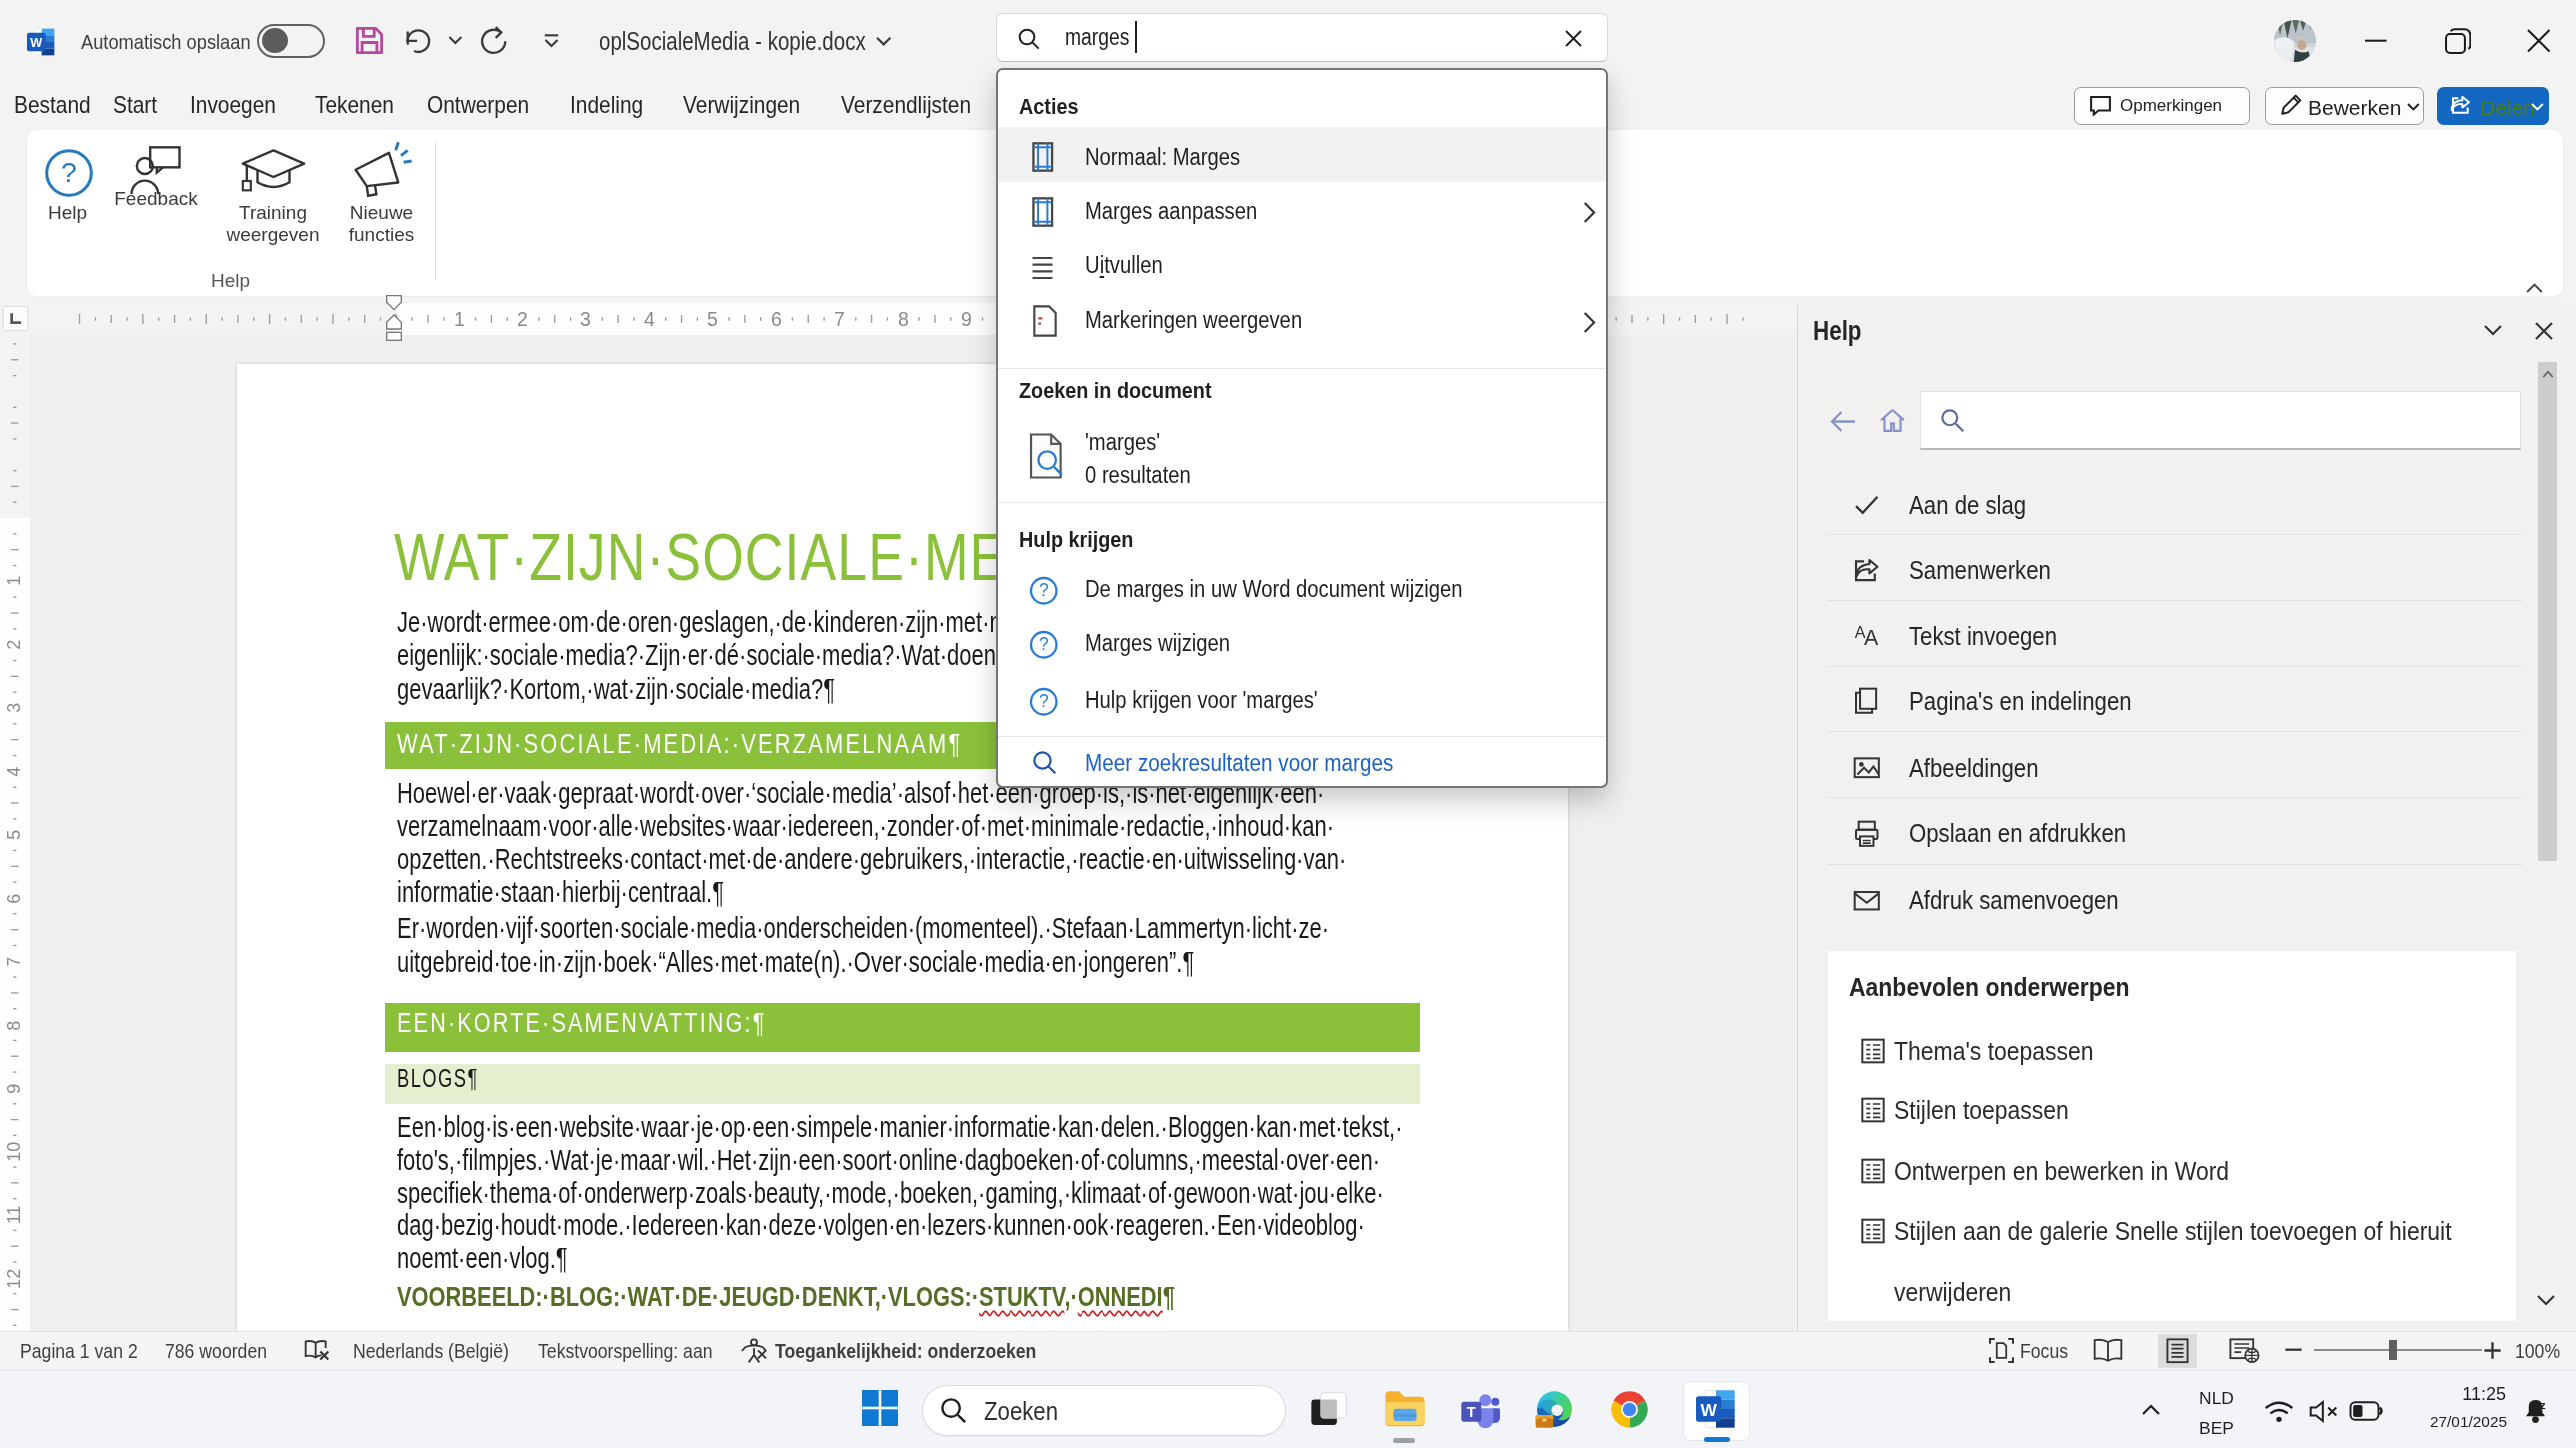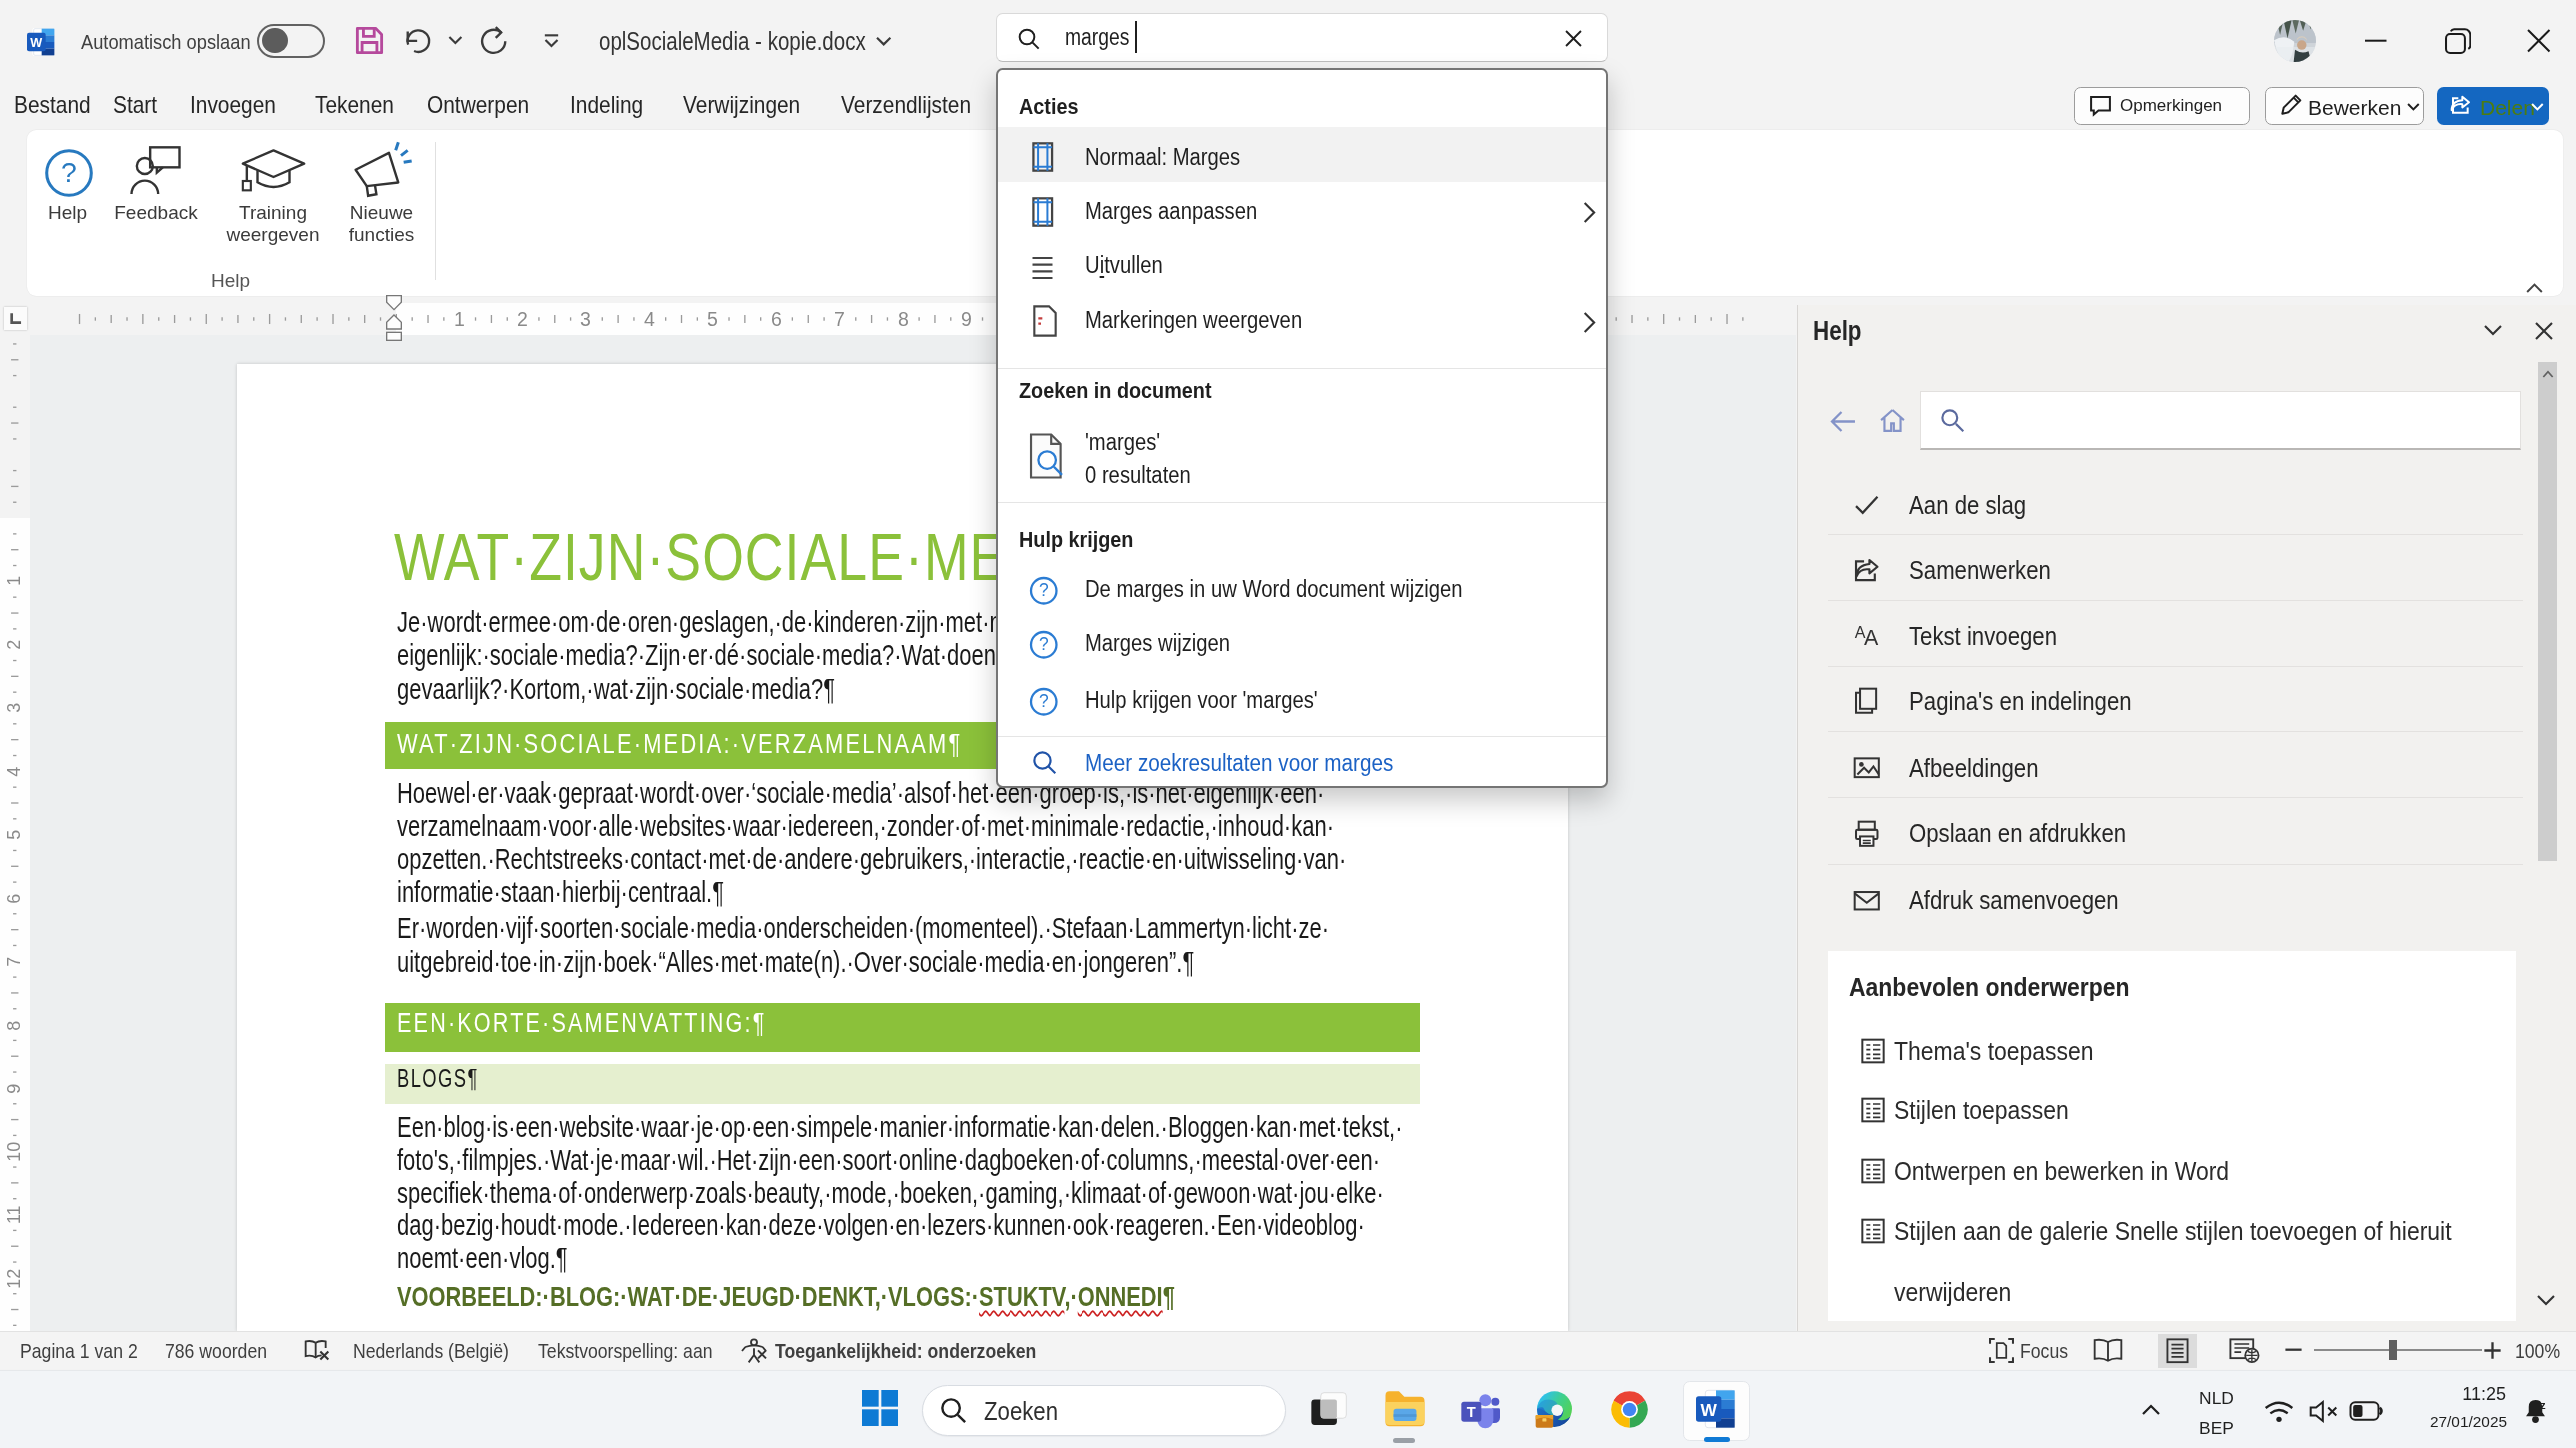--- a/index.html
+++ b/index.html
@@ -165,21 +165,21 @@
   <text x="37" y="50" font-size="42" fill="#2779bf" text-anchor="middle" font-family="Liberation Sans">?</text>
 </svg>
 <div class="abs rlabel" style="left:34px;top:202px;width:67px">Help</div>
 
 <svg class="abs" style="left:130px;top:146px" width="51" height="52" viewBox="0 0 76 78">
   <rect x="30" y="2" width="44" height="30" fill="none" stroke="#333" stroke-width="3.6"></rect>
   <path d="M40 32 v8 l9-8" fill="none" stroke="#333" stroke-width="3.6"></path>
   <circle cx="22" cy="30" r="12" fill="none" stroke="#333" stroke-width="3.6"></circle>
   <path d="M2 72 a20 20 0 0 1 40 0" fill="none" stroke="#333" stroke-width="3.6"></path>
 </svg>
-<div class="abs rlabel" style="left:109px;top:202px;width:94px">Feedback</div>
+<div class="abs rlabel" style="left:109px;top:188px;width:94px">Feedback</div>
 
 <svg class="abs" style="left:240px;top:149px" width="67" height="48" viewBox="0 0 100 72">
   <path d="M50 2 L96 22 50 42 4 22 z" fill="none" stroke="#333" stroke-width="3.6" stroke-linejoin="round"></path>
   <path d="M26 32 v18 q24 14 48 0 v-18" fill="none" stroke="#333" stroke-width="3.6"></path>
   <path d="M10 25 v23" stroke="#333" stroke-width="3.6"></path>
   <rect x="4" y="48" width="12" height="14" fill="none" stroke="#333" stroke-width="3.2"></rect>
 </svg>
 <div class="abs rlabel" style="left:226px;top:202px;width:94px">Training<br>weergeven</div>
 
 <svg class="abs" style="left:349px;top:141px" width="64" height="60" viewBox="0 0 96 90">

